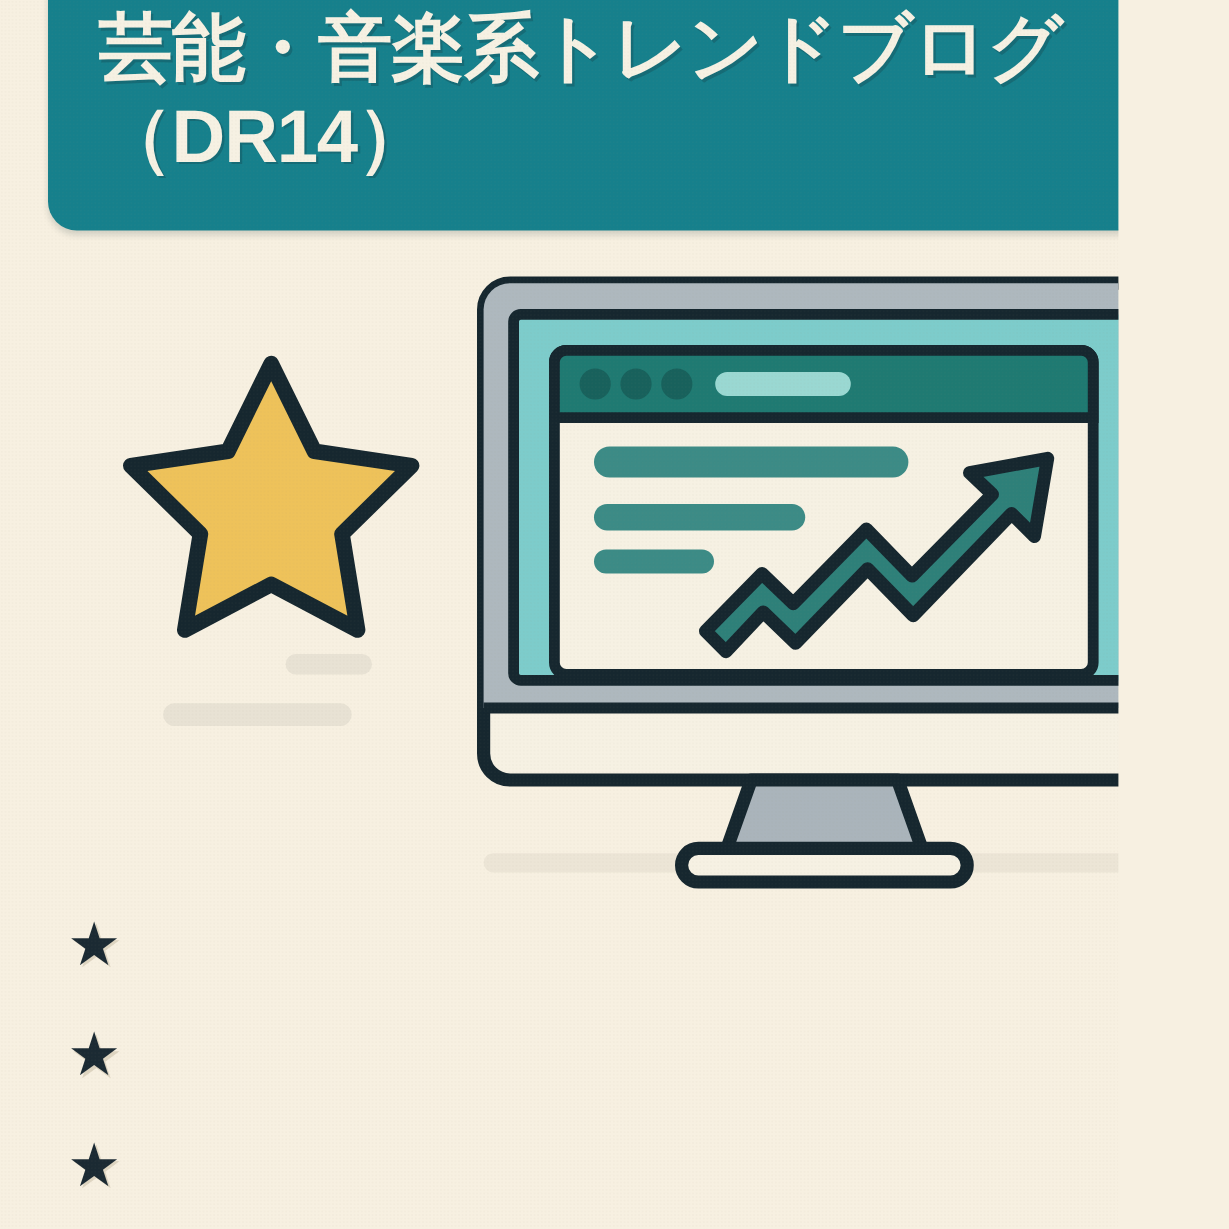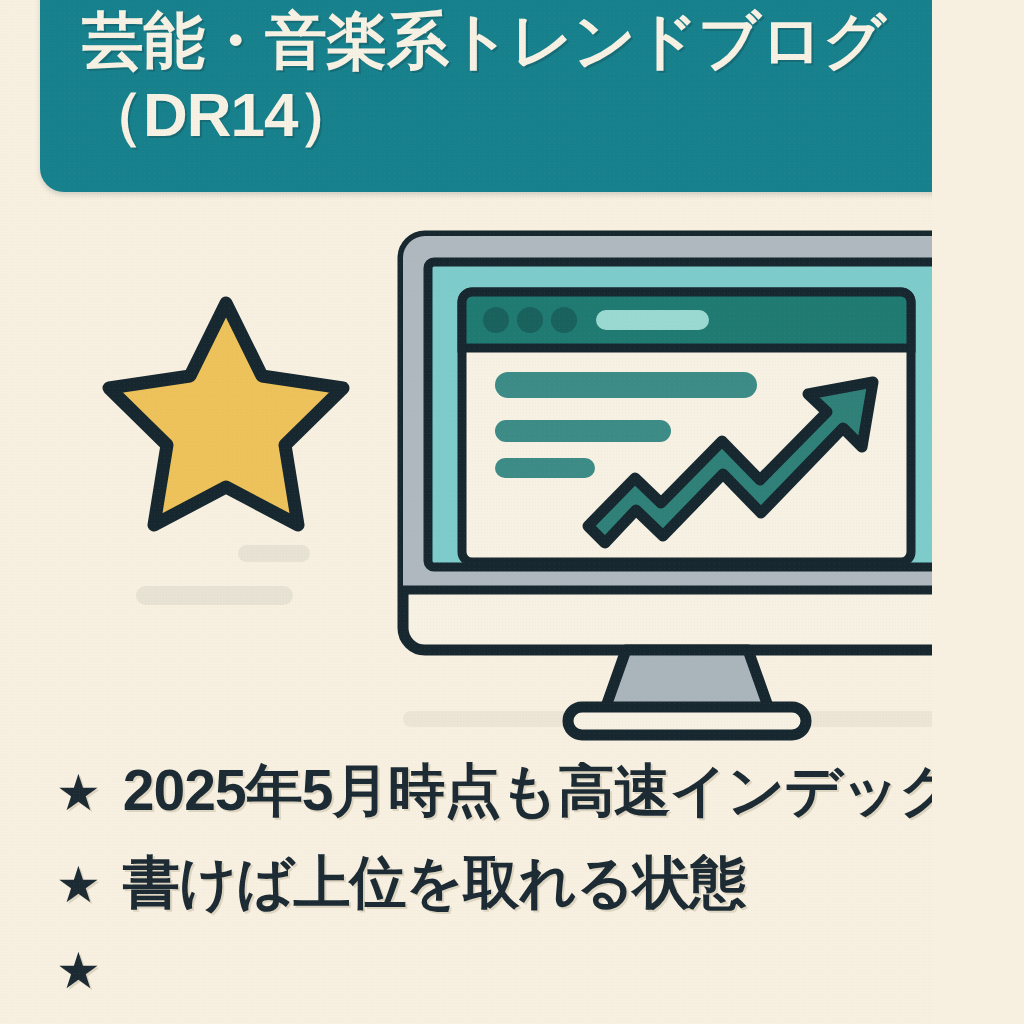--- a/index.html
+++ b/index.html
@@ -175,26 +175,24 @@
 
       <path d="M626 650 h122 l22 62 h-166 Z" fill="#aab4bb" stroke="#16272f" stroke-width="11" stroke-linejoin="round"></path>
       <rect x="568" y="707" width="238" height="28" rx="14" fill="#f6f1e3" stroke="#16272f" stroke-width="11"></rect>
     </g>
   </svg>
 
   <div id="bullets">
 
     <div class="bullet-row">
       <span class="bullet-star">★</span>
-      <span class="bullet-text">2025年5月時点も高速インデック</span>
     </div>
 
     <div class="bullet-row">
       <span class="bullet-star">★</span>
-      <span class="bullet-text">書けば上位を取れる状態</span>
     </div>
 
     <div class="bullet-row">
       <span class="bullet-star">★</span>
     </div>
   </div>
 
   <div id="grain"></div>
 </div>
 

